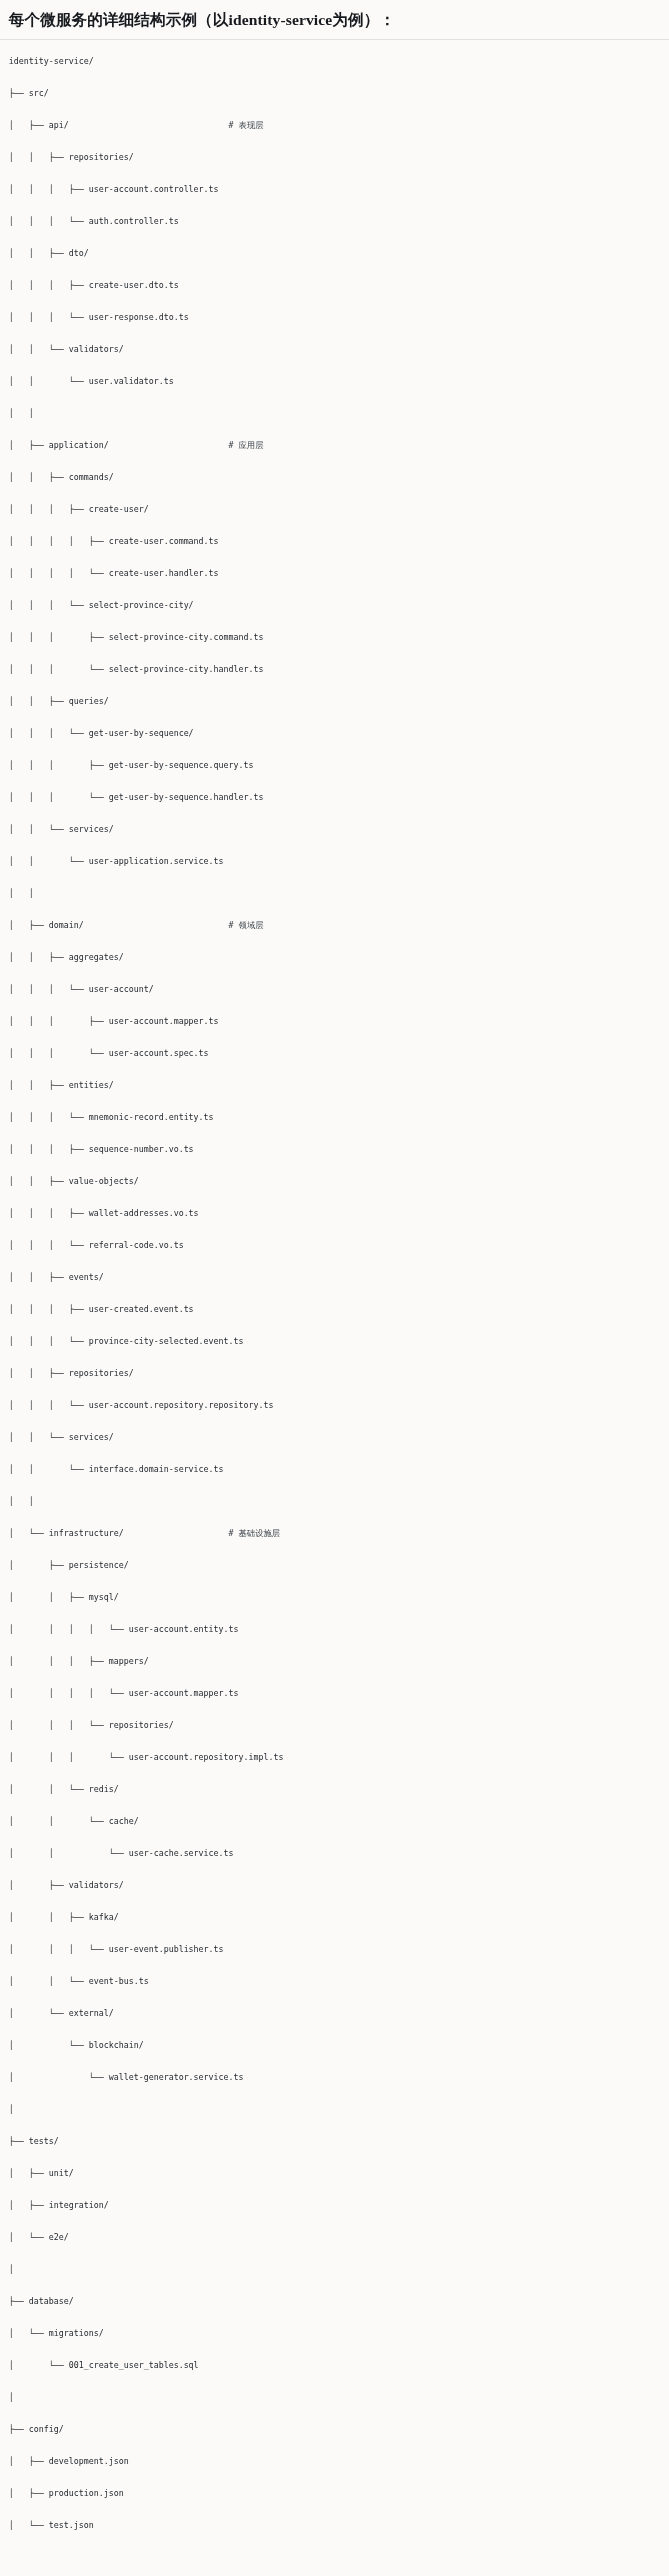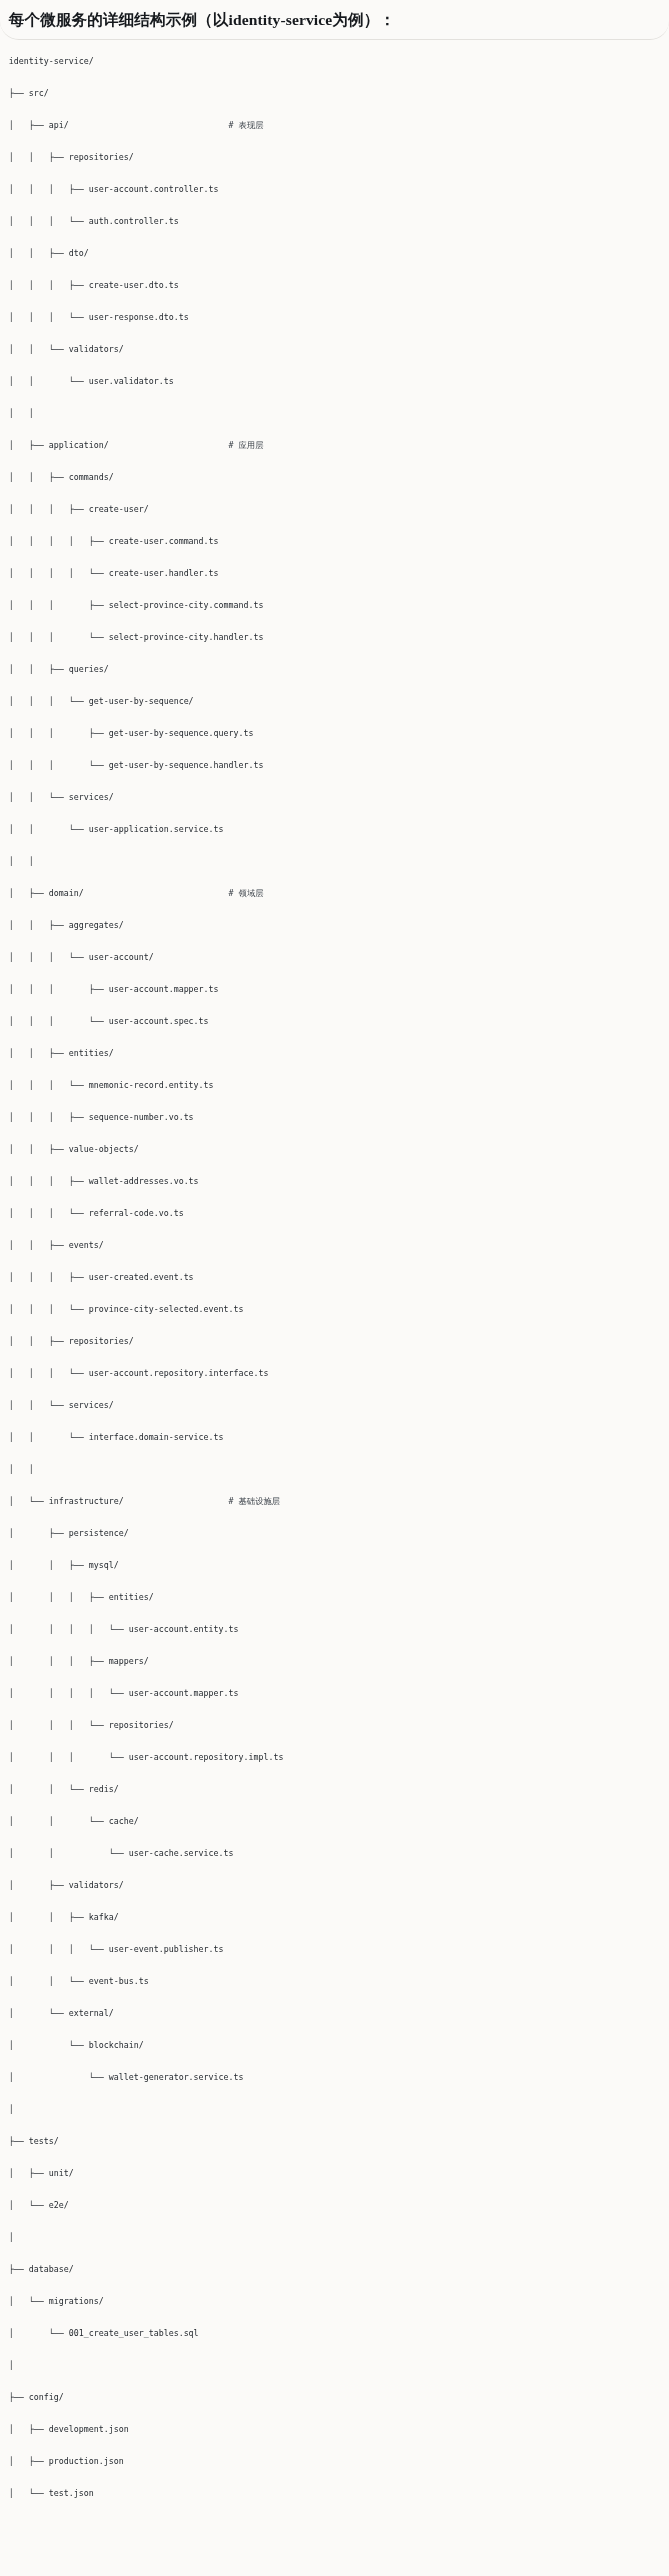--- a/index.html
+++ b/index.html
@@ -23,21 +23,20 @@
   
   .doc-heading {
     font-family: "Liberation Serif", serif;
     font-weight: bold;
     font-size: 15.6px;
     line-height: 1.3;
     color: #16191d;
     padding: 10px 8.8px 8.8px 8.8px;
     border-bottom: 0.6px solid #e3e1dd;
     letter-spacing: 0.1px;
-    border-radius: 19px;
   }
 
   
   .code-block {
     padding: 12.5px 8.8px 8.8px 8.8px;
     background: #fbfaf8;
   }
   .tree {
     font-family: "DejaVu Sans Mono", "Liberation Mono", monospace;
     font-size: 8.3px;
@@ -74,20 +73,21 @@
 <span class="tree-row"><span>│   │   │   ├── create-user.dto.ts</span></span>
 <span class="tree-row"><span>│   │   │   └── user-response.dto.ts</span></span>
 <span class="tree-row"><span>│   │   └── validators/</span></span>
 <span class="tree-row"><span>│   │       └── user.validator.ts</span></span>
 <span class="tree-row"><span>│   │</span></span>
 <span class="tree-row"><span>│   ├── application/</span><span class="tree-comment">                        # 应用层</span></span>
 <span class="tree-row"><span>│   │   ├── commands/</span></span>
 <span class="tree-row"><span>│   │   │   ├── create-user/</span></span>
 <span class="tree-row"><span>│   │   │   │   ├── create-user.command.ts</span></span>
 <span class="tree-row"><span>│   │   │   │   └── create-user.handler.ts</span></span>
+<span class="tree-row"><span>│   │   │   └── select-province-city/</span></span>
 <span class="tree-row"><span>│   │   │       ├── select-province-city.command.ts</span></span>
 <span class="tree-row"><span>│   │   │       └── select-province-city.handler.ts</span></span>
 <span class="tree-row"><span>│   │   ├── queries/</span></span>
 <span class="tree-row"><span>│   │   │   └── get-user-by-sequence/</span></span>
 <span class="tree-row"><span>│   │   │       ├── get-user-by-sequence.query.ts</span></span>
 <span class="tree-row"><span>│   │   │       └── get-user-by-sequence.handler.ts</span></span>
 <span class="tree-row"><span>│   │   └── services/</span></span>
 <span class="tree-row"><span>│   │       └── user-application.service.ts</span></span>
 <span class="tree-row"><span>│   │</span></span>
 <span class="tree-row"><span>│   ├── domain/</span><span class="tree-comment">                             # 领域层</span></span>
@@ -98,46 +98,46 @@
 <span class="tree-row"><span>│   │   ├── entities/</span></span>
 <span class="tree-row"><span>│   │   │   └── mnemonic-record.entity.ts</span></span>
 <span class="tree-row"><span>│   │   │   ├── sequence-number.vo.ts</span></span>
 <span class="tree-row"><span>│   │   ├── value-objects/</span></span>
 <span class="tree-row"><span>│   │   │   ├── wallet-addresses.vo.ts</span></span>
 <span class="tree-row"><span>│   │   │   └── referral-code.vo.ts</span></span>
 <span class="tree-row"><span>│   │   ├── events/</span></span>
 <span class="tree-row"><span>│   │   │   ├── user-created.event.ts</span></span>
 <span class="tree-row"><span>│   │   │   └── province-city-selected.event.ts</span></span>
 <span class="tree-row"><span>│   │   ├── repositories/</span></span>
-<span class="tree-row"><span>│   │   │   └── user-account.repository.interface.ts</span></span>
+<span class="tree-row"><span>│   │   │   └── user-account.repository.repository.ts</span></span>
 <span class="tree-row"><span>│   │   └── services/</span></span>
 <span class="tree-row"><span>│   │       └── interface.domain-service.ts</span></span>
 <span class="tree-row"><span>│   │</span></span>
 <span class="tree-row"><span>│   └── infrastructure/</span><span class="tree-comment">                     # 基础设施层</span></span>
 <span class="tree-row"><span>│       ├── persistence/</span></span>
 <span class="tree-row"><span>│       │   ├── mysql/</span></span>
-<span class="tree-row"><span>│       │   │   ├── entities/</span></span>
 <span class="tree-row"><span>│       │   │   │   └── user-account.entity.ts</span></span>
 <span class="tree-row"><span>│       │   │   ├── mappers/</span></span>
 <span class="tree-row"><span>│       │   │   │   └── user-account.mapper.ts</span></span>
 <span class="tree-row"><span>│       │   │   └── repositories/</span></span>
 <span class="tree-row"><span>│       │   │       └── user-account.repository.impl.ts</span></span>
 <span class="tree-row"><span>│       │   └── redis/</span></span>
 <span class="tree-row"><span>│       │       └── cache/</span></span>
 <span class="tree-row"><span>│       │           └── user-cache.service.ts</span></span>
 <span class="tree-row"><span>│       ├── validators/</span></span>
 <span class="tree-row"><span>│       │   ├── kafka/</span></span>
 <span class="tree-row"><span>│       │   │   └── user-event.publisher.ts</span></span>
 <span class="tree-row"><span>│       │   └── event-bus.ts</span></span>
 <span class="tree-row"><span>│       └── external/</span></span>
 <span class="tree-row"><span>│           └── blockchain/</span></span>
 <span class="tree-row"><span>│               └── wallet-generator.service.ts</span></span>
 <span class="tree-row"><span>│</span></span>
 <span class="tree-row"><span>├── tests/</span></span>
 <span class="tree-row"><span>│   ├── unit/</span></span>
+<span class="tree-row"><span>│   ├── integration/</span></span>
 <span class="tree-row"><span>│   └── e2e/</span></span>
 <span class="tree-row"><span>│</span></span>
 <span class="tree-row"><span>├── database/</span></span>
 <span class="tree-row"><span>│   └── migrations/</span></span>
 <span class="tree-row"><span>│       └── 001_create_user_tables.sql</span></span>
 <span class="tree-row"><span>│</span></span>
 <span class="tree-row"><span>├── config/</span></span>
 <span class="tree-row"><span>│   ├── development.json</span></span>
 <span class="tree-row"><span>│   ├── production.json</span></span>
 <span class="tree-row"><span>│   └── test.json</span></span>

